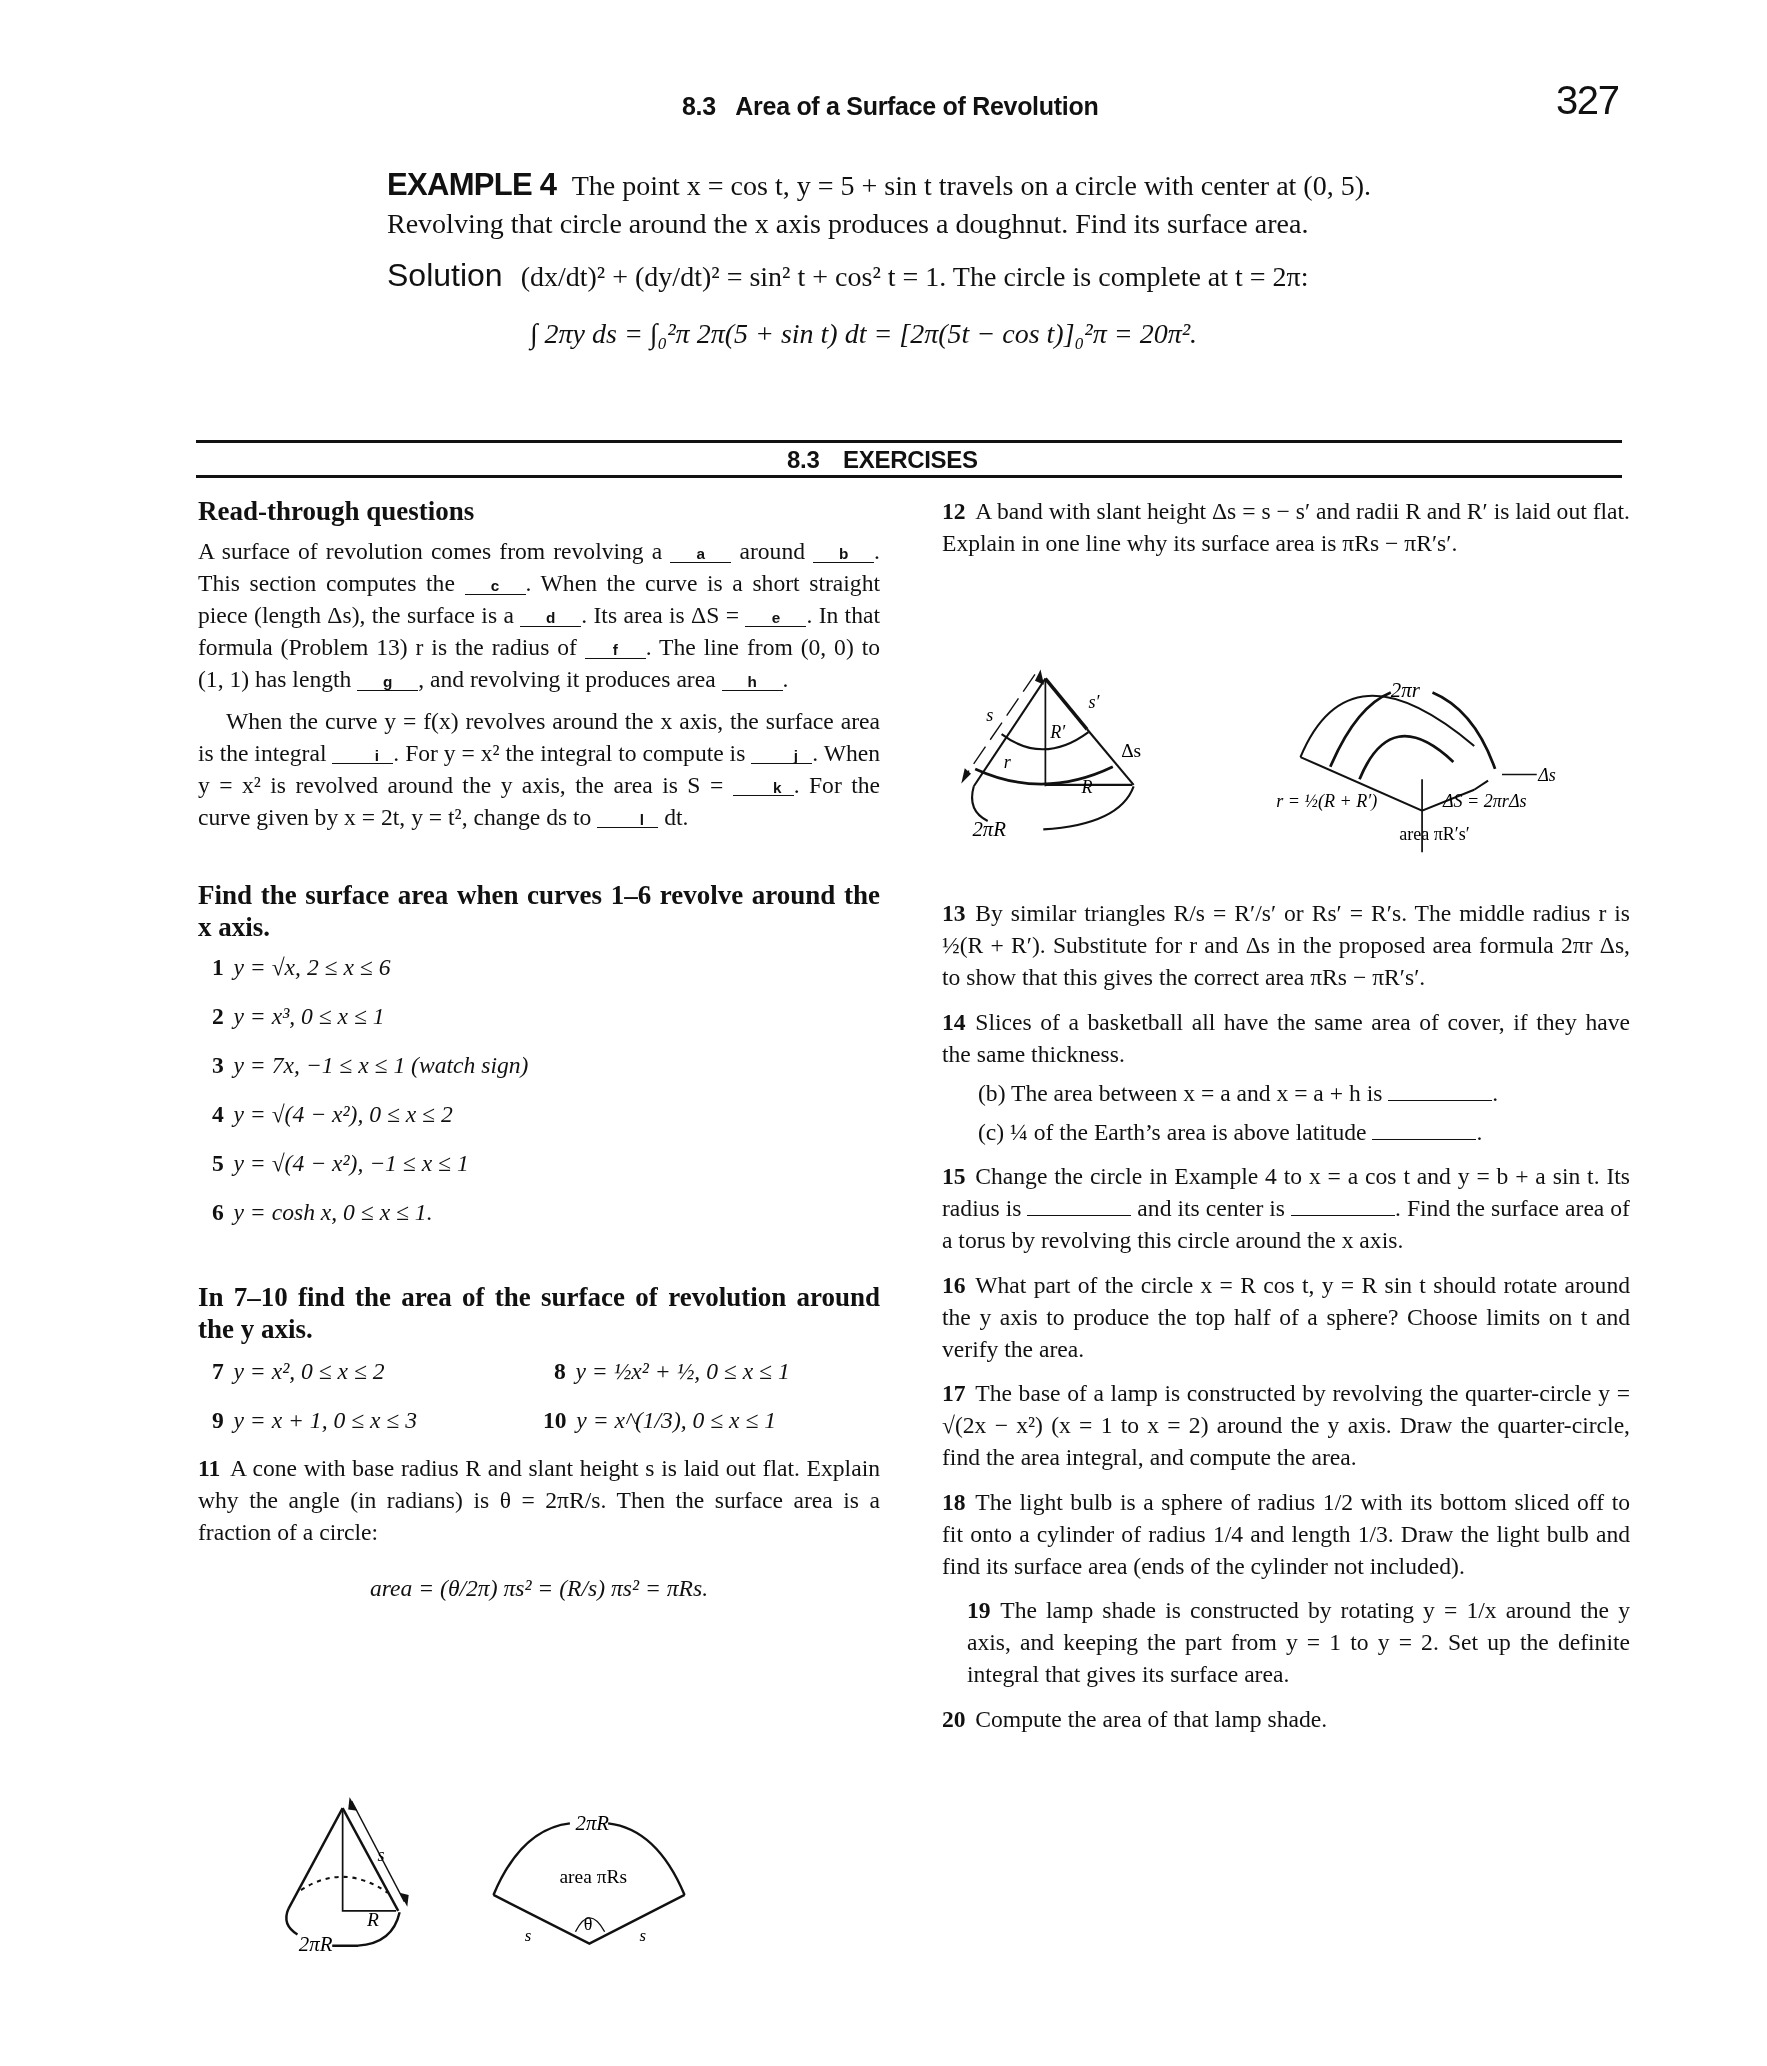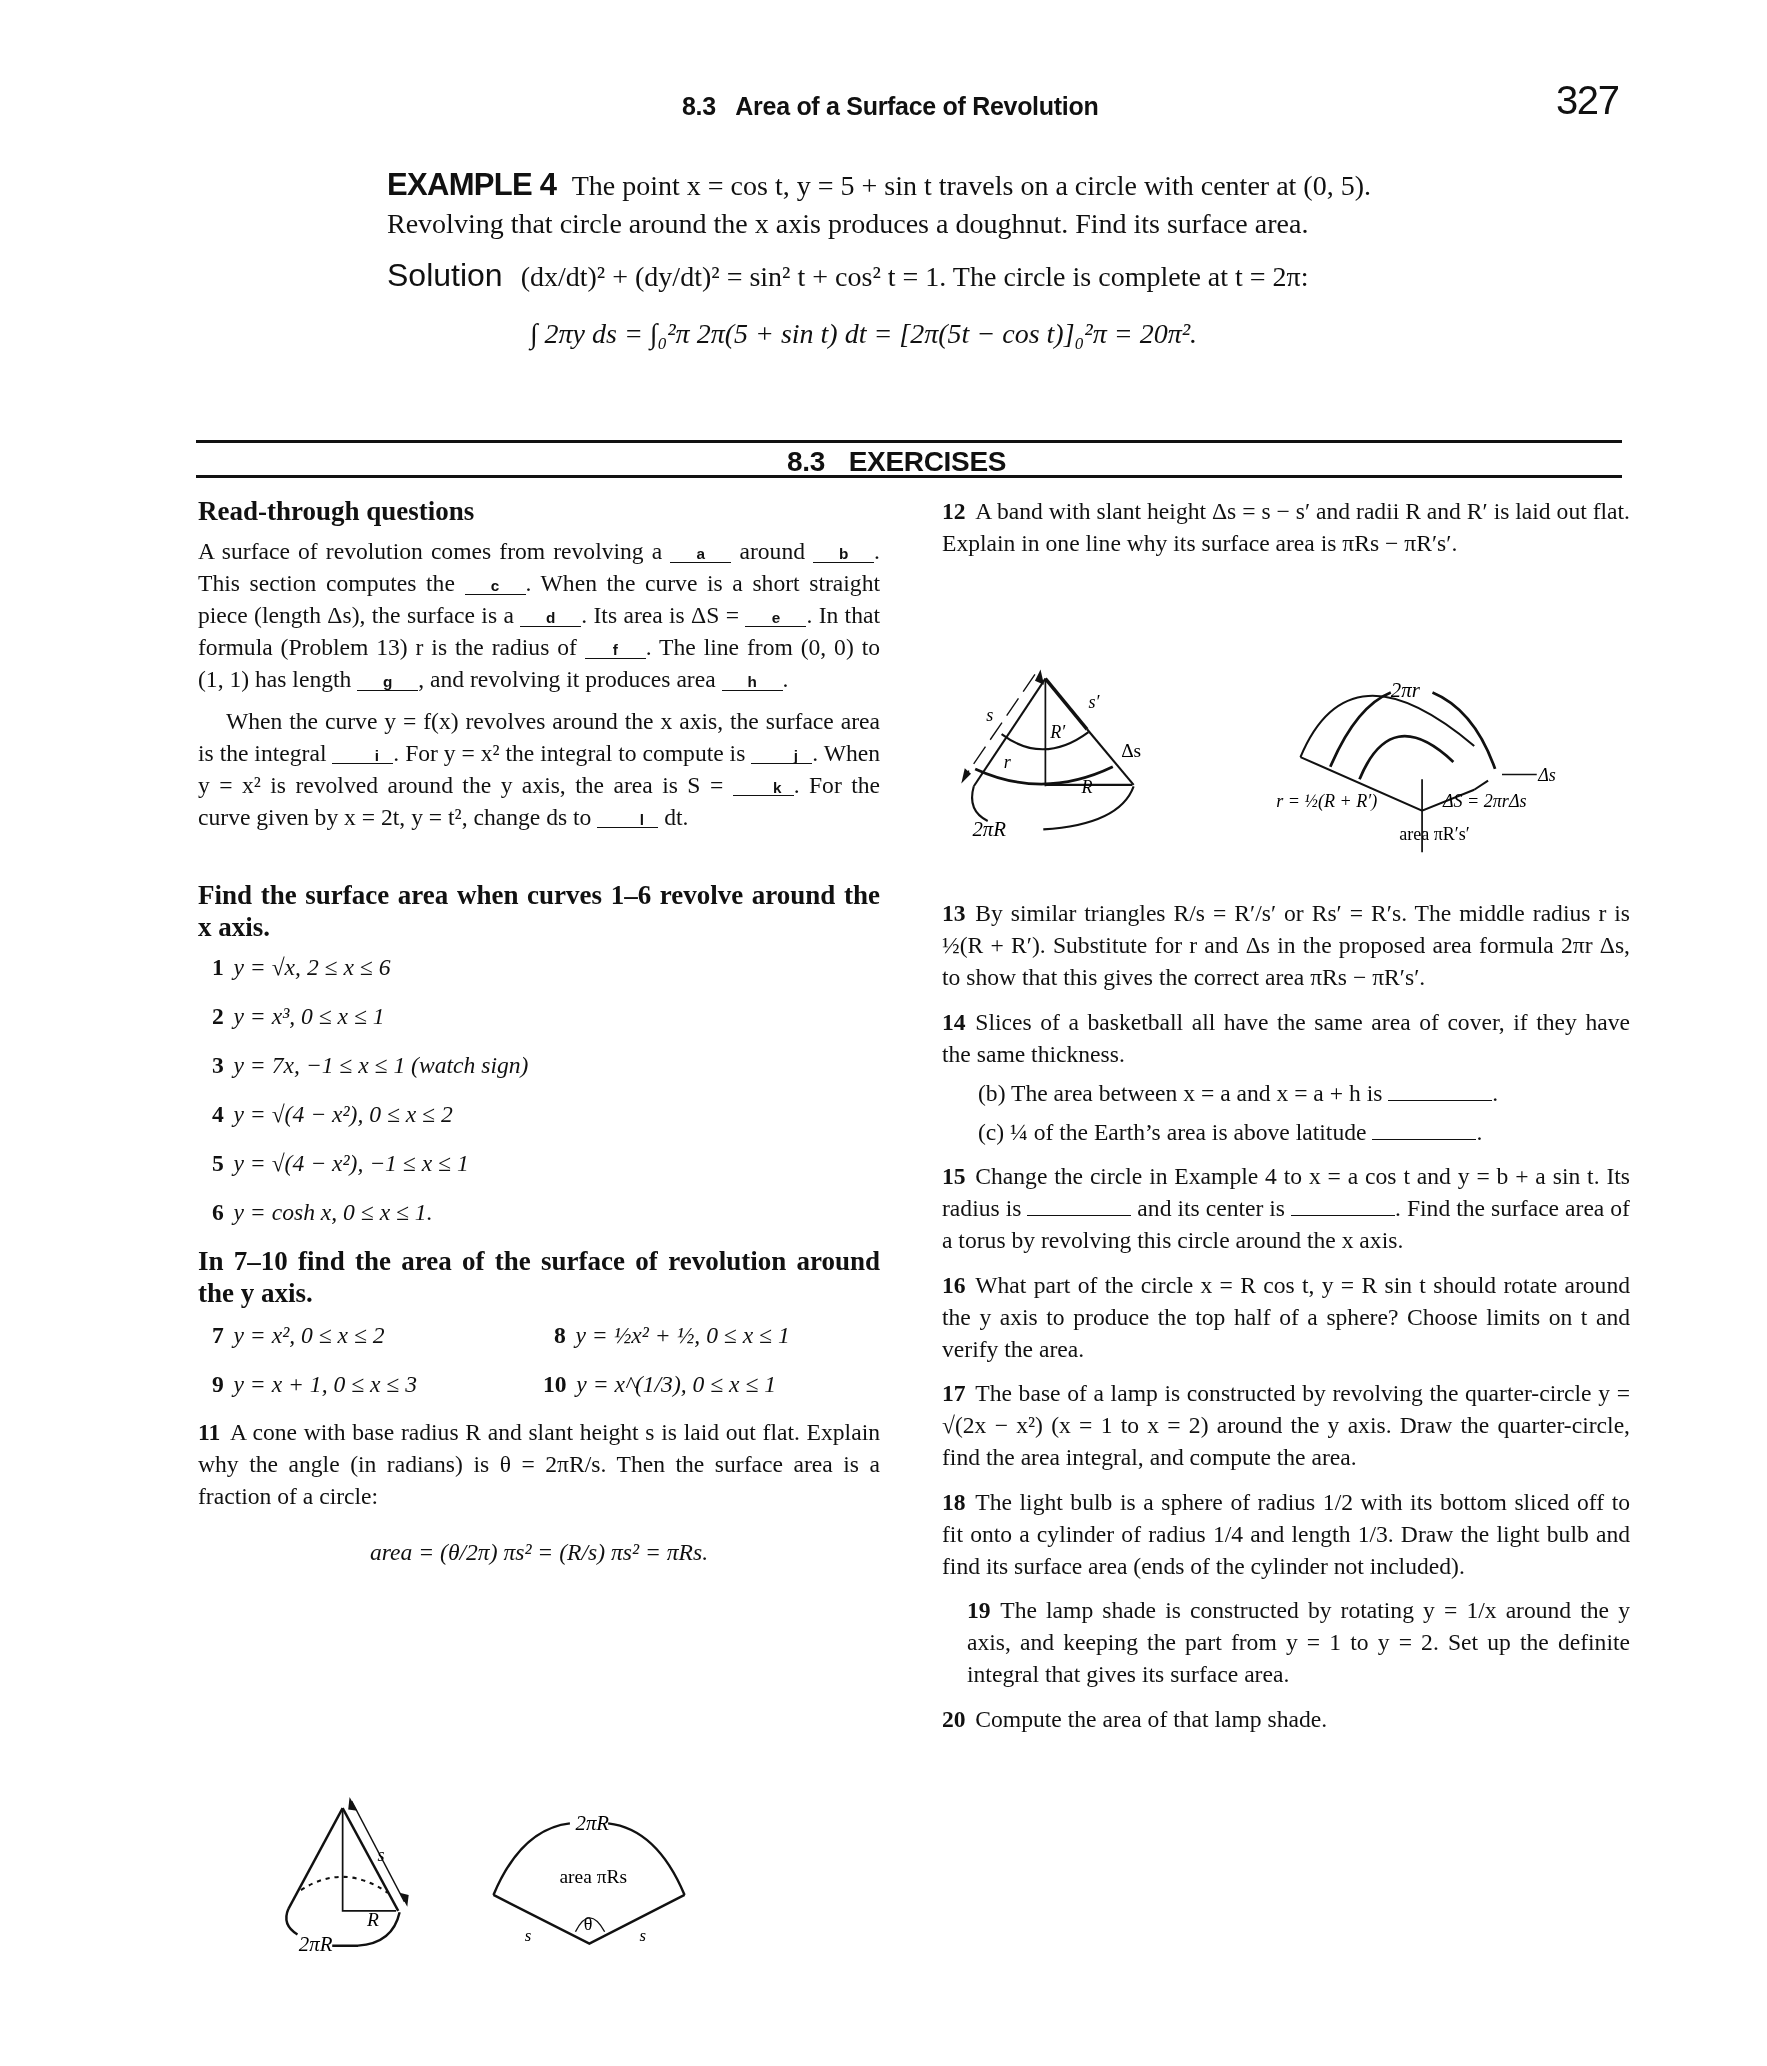--- a/index.html
+++ b/index.html
@@ -13,21 +13,21 @@
               font-size:40px; font-weight:normal; letter-spacing:-1.4px; }
   .ex { left:387px; top:166px; width:1057px; font-size:28px; line-height:38px; }
   .ex .lead { font-family:"Liberation Sans",sans-serif; font-weight:bold; font-size:31px; letter-spacing:-0.7px; margin-right:15.3px; }
   .ex .sol { font-family:"Liberation Sans",sans-serif; font-size:32px; margin-right:18px; }
   .ex .row { white-space:nowrap; }
   .ex .row2 { margin-top:12.5px; }
   .ex .disp { margin-top:19.5px; text-align:center; padding-right:104px; font-style:italic; }
   i, .it { font-style:italic; }
   .rule { height:2.8px; background:#111; left:196px; width:1426px; }
   .sect-title { left:787px; top:446px; font-family:"Liberation Sans",sans-serif; font-weight:bold;
-                font-size:28px; letter-spacing:-0.3px; }
+                font-size:24px; letter-spacing:-0.3px; }
   .sect-title .n { margin-right:23.6px; }
   .col { font-size:23.6px; line-height:32px; text-align:justify; }
   .col-left { left:198px; width:682px; }
   .col-right { left:942px; width:688px; }
   .bold-head { font-weight:bold; font-size:27px; line-height:32px; }
   .blank { display:inline-block; min-width:61px; border-bottom:1.7px solid #111; text-align:center;
            font-family:"Liberation Sans",sans-serif; font-size:15.3px; line-height:15.3px; font-weight:bold; }
   .blankw { display:inline-block; width:104px; border-bottom:1.7px solid #111; }
   .pnum { font-weight:bold; margin-right:9.7px; }
   .list-item { white-space:nowrap; }
@@ -64,21 +64,21 @@
   <p class="bold-head" style="margin-top:46px;">Find the surface area when curves 1–6 revolve around the x axis.</p>
   <div id="g1" style="margin-top:8.3px;">
       <div class="list-item" style="padding-left: 14px; height: 49px;"><span class="pnum">1</span><i>y = √x,  2 ≤ x ≤ 6</i></div>
       <div class="list-item" style="padding-left: 14px; height: 49px;"><span class="pnum">2</span><i>y = x³,  0 ≤ x ≤ 1</i></div>
       <div class="list-item" style="padding-left: 14px; height: 49px;"><span class="pnum">3</span><i>y = 7x,   −1 ≤ x ≤ 1 (watch sign)</i></div>
       <div class="list-item" style="padding-left: 14px; height: 49px;"><span class="pnum">4</span><i>y = √(4 − x²),  0 ≤ x ≤ 2</i></div>
       <div class="list-item" style="padding-left: 14px; height: 49px;"><span class="pnum">5</span><i>y = √(4 − x²),   −1 ≤ x ≤ 1</i></div>
       <div class="list-item" style="padding-left: 14px; height: 49px;"><span class="pnum">6</span><i>y = cosh x,   0 ≤ x ≤ 1.</i></div>
     </div>
 
-  <p class="bold-head" style="">In 7–10 find the area of the surface of revolution around the y axis.</p>
+  <p class="bold-head" style="margin-top:36px;">In 7–10 find the area of the surface of revolution around the y axis.</p>
   <div style="margin-top:9.7px; position:relative; height:97px;">
     <div class="abs list-item" style="left:14px; top:0;"><span class="pnum">7</span><i>y = x²,  0 ≤ x ≤ 2</i></div>
     <div class="abs list-item" style="left:356px; top:0;"><span class="pnum">8</span><i>y = ½x² + ½,  0 ≤ x ≤ 1</i></div>
     <div class="abs list-item" style="left:14px; top:49px;"><span class="pnum">9</span><i>y = x + 1,  0 ≤ x ≤ 3</i></div>
     <div class="abs list-item" style="left:345px; top:49px;"><span class="pnum">10</span><i>y = x^(1/3),  0 ≤ x ≤ 1</i></div>
   </div>
 
   <p><span class="pnum">11</span><span>A cone with base radius R and slant height s is laid out flat. Explain why the angle (in radians) is θ = 2πR/s. Then the surface area is a fraction of a circle:</span></p>
   <p style="text-align:center; margin-top:23.6px; font-style:italic;">area = (θ/2π) πs² = (R/s) πs² = πRs.</p>
 </div>

